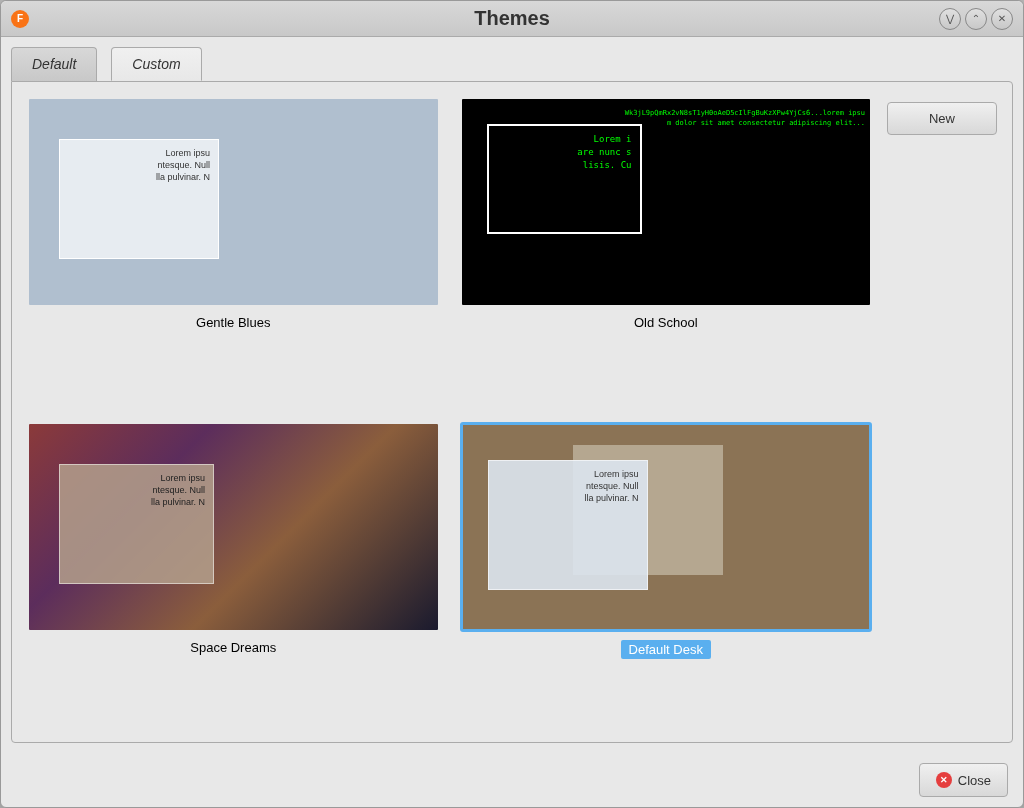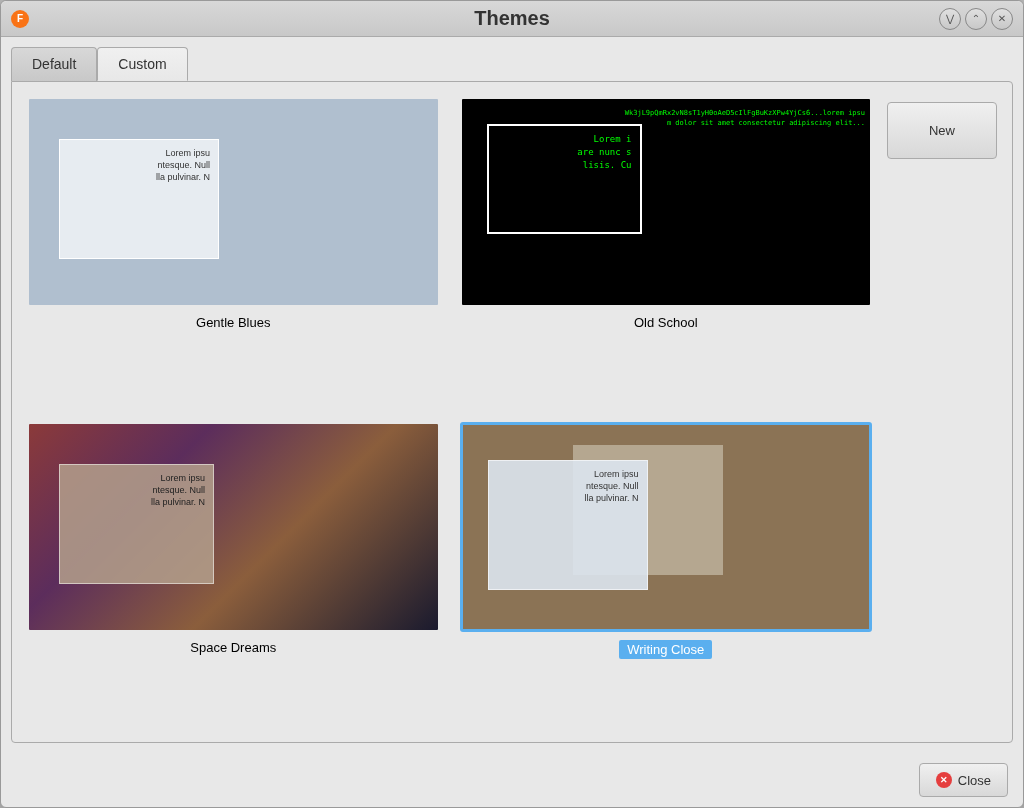--- a/index.html
+++ b/index.html
@@ -89,21 +89,22 @@
     .content {
       display: flex;
       flex-direction: column;
       flex: 1;
       padding: 10px;
     }
 
     .tabs {
       display: flex;
       margin-bottom: 0;
-      gap: 0;
+      gap: 14px;
+      font-style: italic;
     }
 
     .tab {
       padding: 8px 20px;
       background: linear-gradient(to bottom, #d8d8d8, #c8c8c8);
       border: 1px solid #aaa;
       border-bottom: none;
       border-radius: 4px 4px 0 0;
       cursor: pointer;
       font-size: 14px;
@@ -297,21 +298,21 @@
       flex-direction: column;
       gap: 8px;
       padding-top: 5px;
       min-width: 110px;
     }
 
     .action-btn {
       background: linear-gradient(to bottom, #f0f0f0, #d8d8d8);
       border: 1px solid #aaa;
       border-radius: 4px;
-      padding: 20px 16px;
+      padding: 8px 16px;
       font-size: 13px;
       cursor: pointer;
       color: #333;
       text-align: center;
       white-space: nowrap;
     }
 
     .bottom-bar {
       display: flex;
       justify-content: flex-end;
@@ -423,21 +424,21 @@
           <div class="theme-preview selected">
             <div class="writing-desk-bg">
               <div class="writing-desk-paper-back"></div>
               <div class="writing-desk-text-area">
                 <div class="text-line">Lorem ipsu</div>
                 <div class="text-line">ntesque. Null</div>
                 <div class="text-line">lla pulvinar. N</div>
               </div>
             </div>
           </div>
-          <span class="theme-label selected">Writing Close</span>
+          <span class="theme-label selected">Default Desk</span>
         </div>
 
       </div>
 
       <div class="side-buttons">
         <button class="action-btn">New</button>
       </div>
     </div>
   </div>
 

